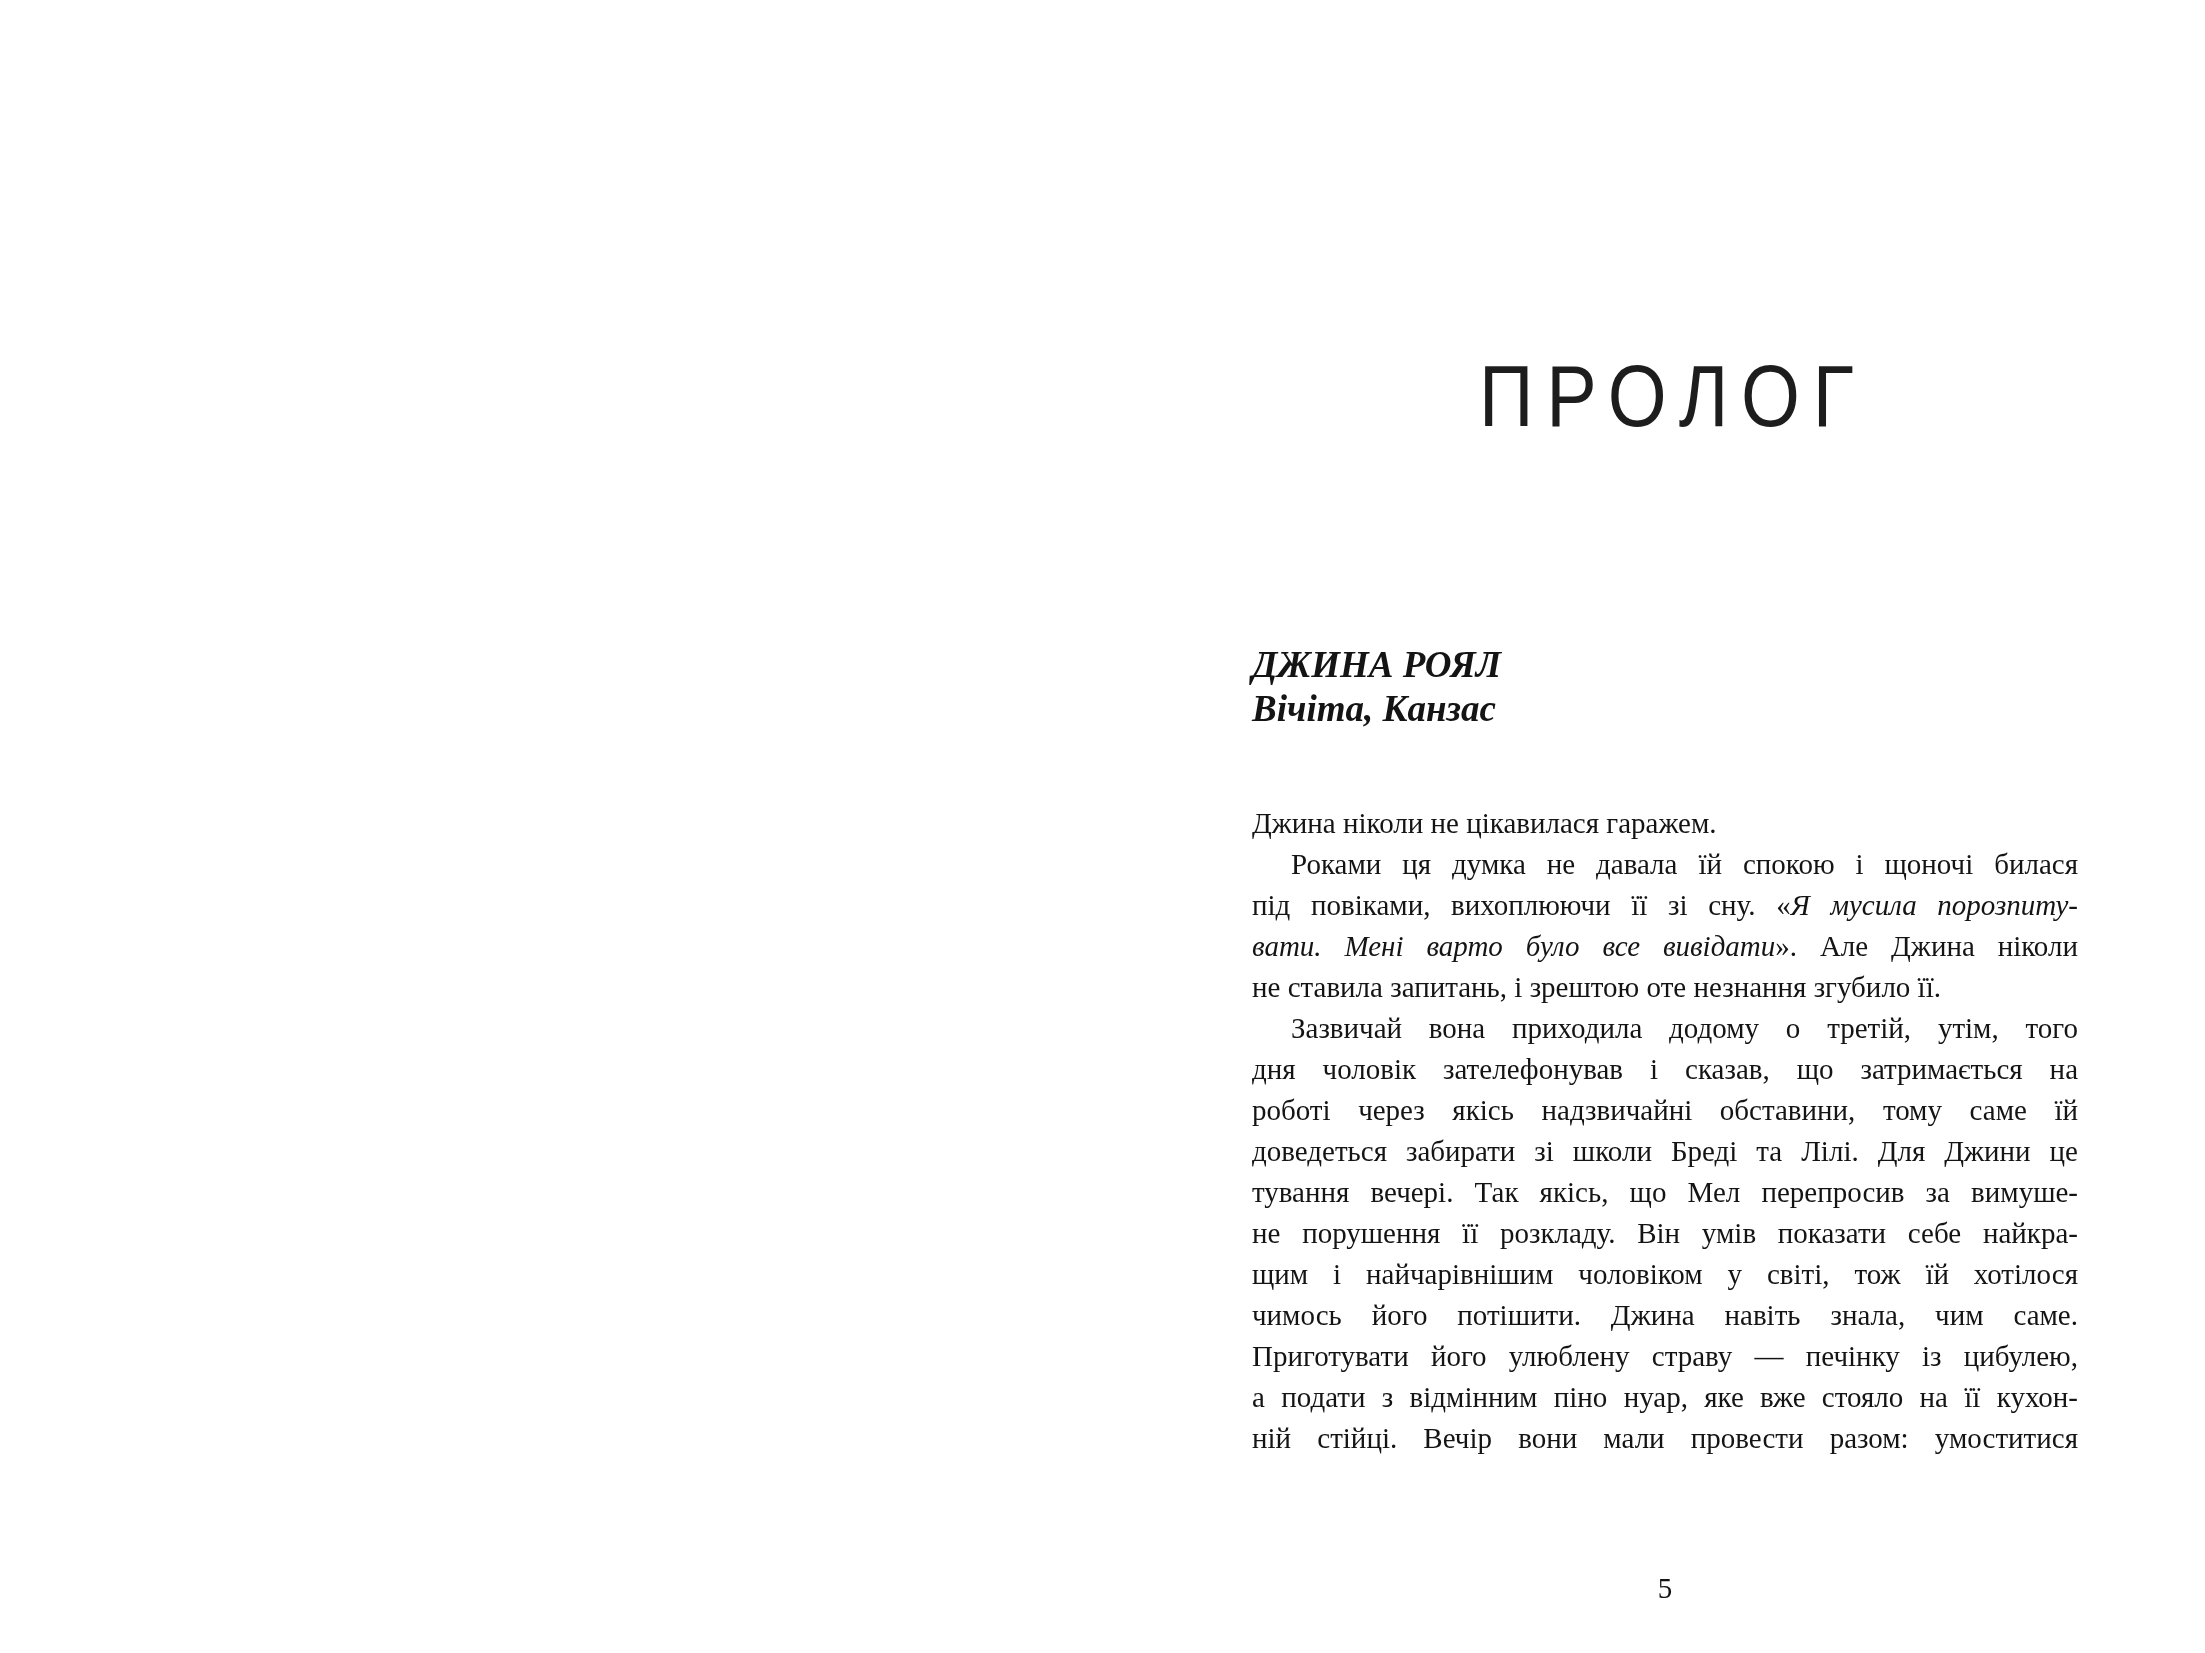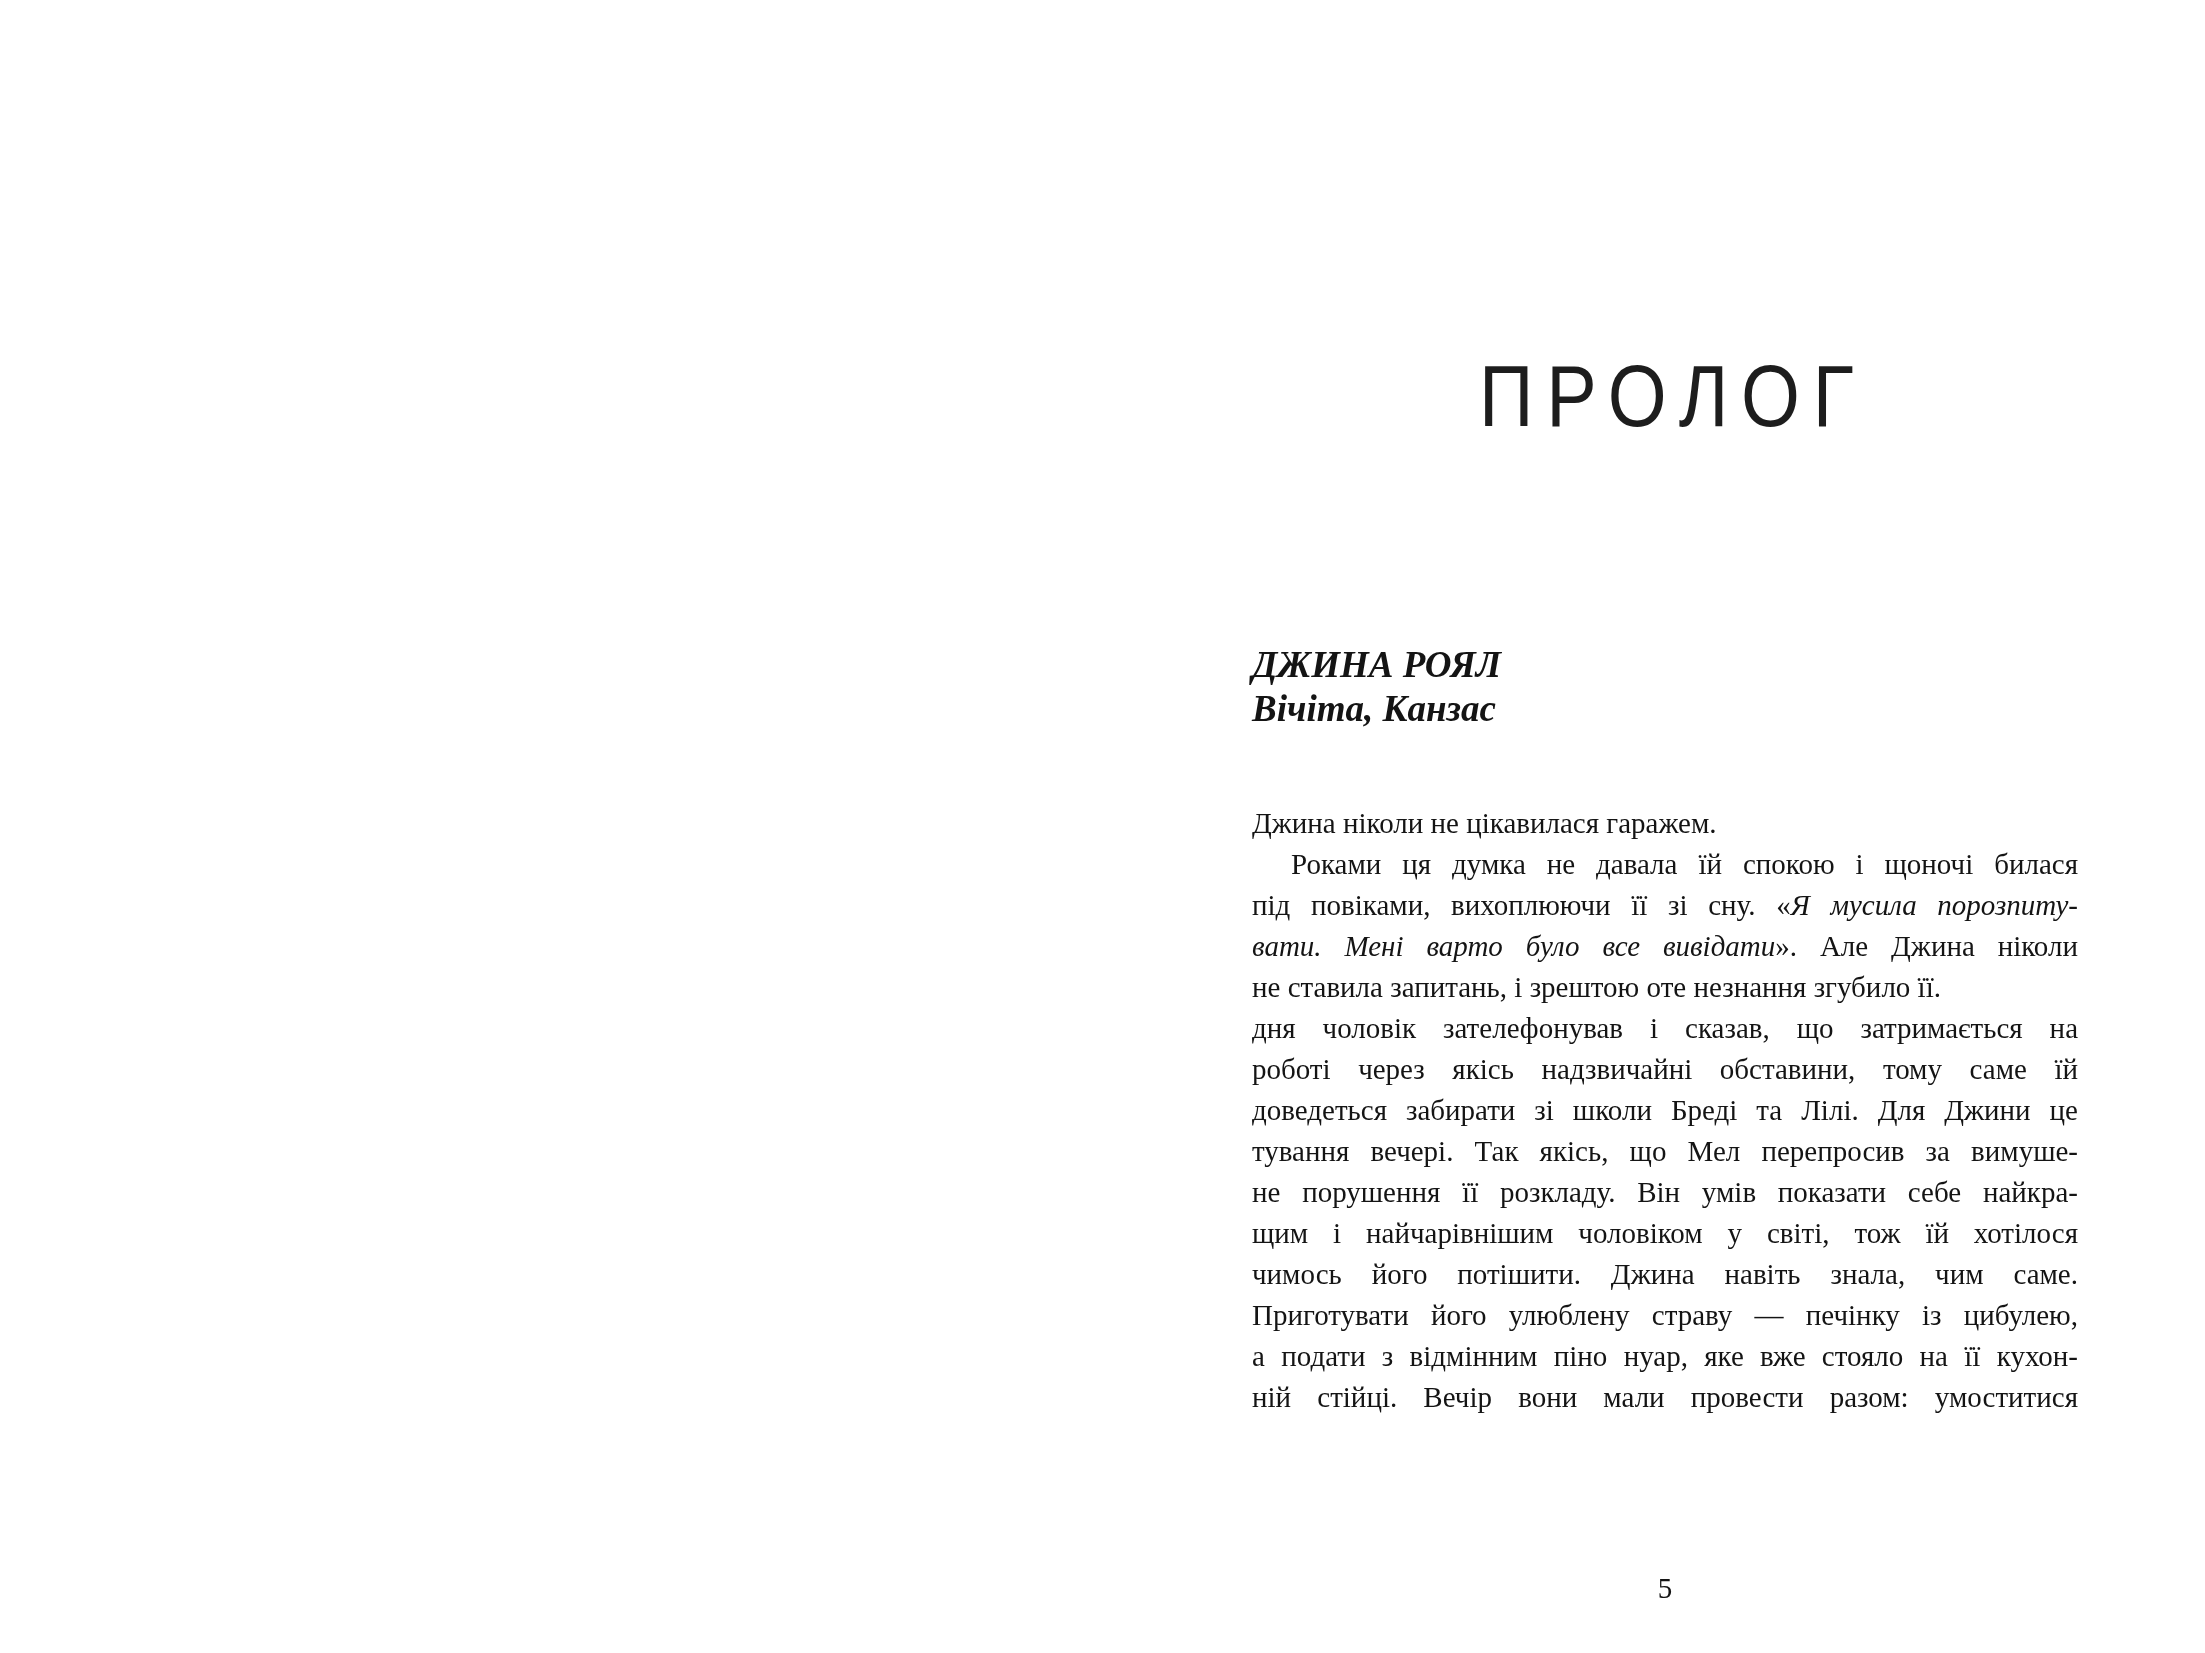--- a/index.html
+++ b/index.html
@@ -103,20 +103,21 @@
     <div>ДЖИНА РОЯЛ</div>
     <div>Вічіта, Канзас</div>
   </div>
 
   <div class="body-text">
       <div class="line left"><span>Джина ніколи не цікавилася гаражем.</span></div>
       <div class="line just ind"><span>Роками ця думка не давала їй спокою і щоночі билася</span></div>
       <div class="line just"><span>під повіками, вихоплюючи її зі сну. «</span><em>Я мусила порозпиту-</em></div>
       <div class="line just"><em>вати. Мені варто було все вивідати</em><span>». Але Джина ніколи</span></div>
       <div class="line left"><span>не ставила запитань, і зрештою оте незнання згубило її.</span></div>
+      <div class="line just ind"><span>Зазвичай вона приходила додому о третій, утім, того</span></div>
       <div class="line just"><span>дня чоловік зателефонував і сказав, що затримається на</span></div>
       <div class="line just"><span>роботі через якісь надзвичайні обставини, тому саме їй</span></div>
       <div class="line just"><span>доведеться забирати зі школи Бреді та Лілі. Для Джини це</span></div>
       <div class="line just"><span>тування вечері. Так якісь, що Мел перепросив за вимуше-</span></div>
       <div class="line just"><span>не порушення її розкладу. Він умів показати себе найкра-</span></div>
       <div class="line just"><span>щим і найчарівнішим чоловіком у світі, тож їй хотілося</span></div>
       <div class="line just"><span>чимось його потішити. Джина навіть знала, чим саме.</span></div>
       <div class="line just"><span>Приготувати його улюблену страву — печінку із цибулею,</span></div>
       <div class="line just"><span>а подати з відмінним піно нуар, яке вже стояло на її кухон-</span></div>
       <div class="line just"><span>ній стійці. Вечір вони мали провести разом: умоститися</span></div>

